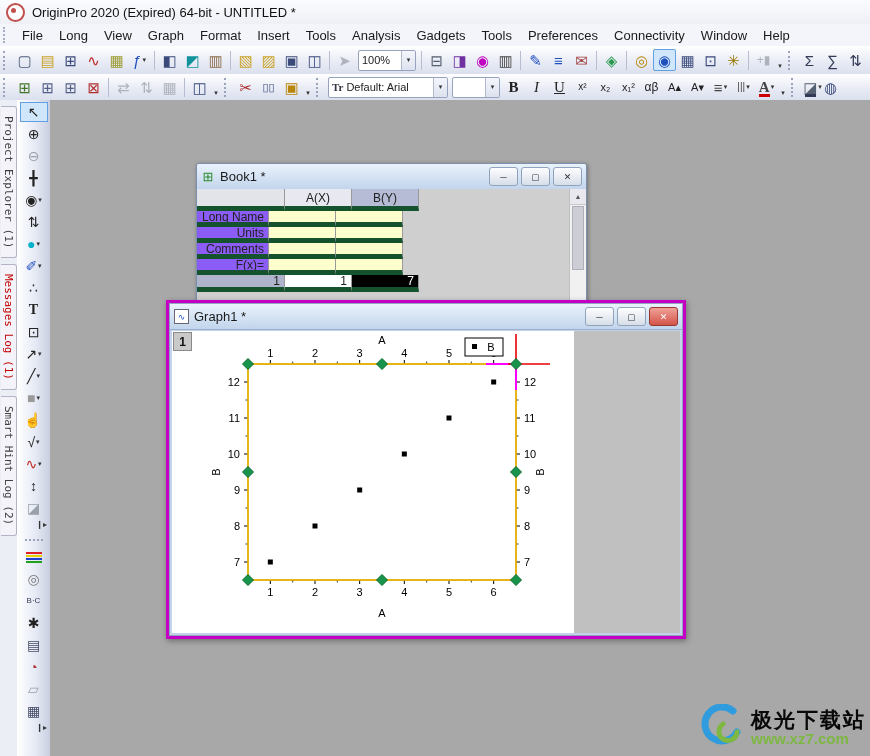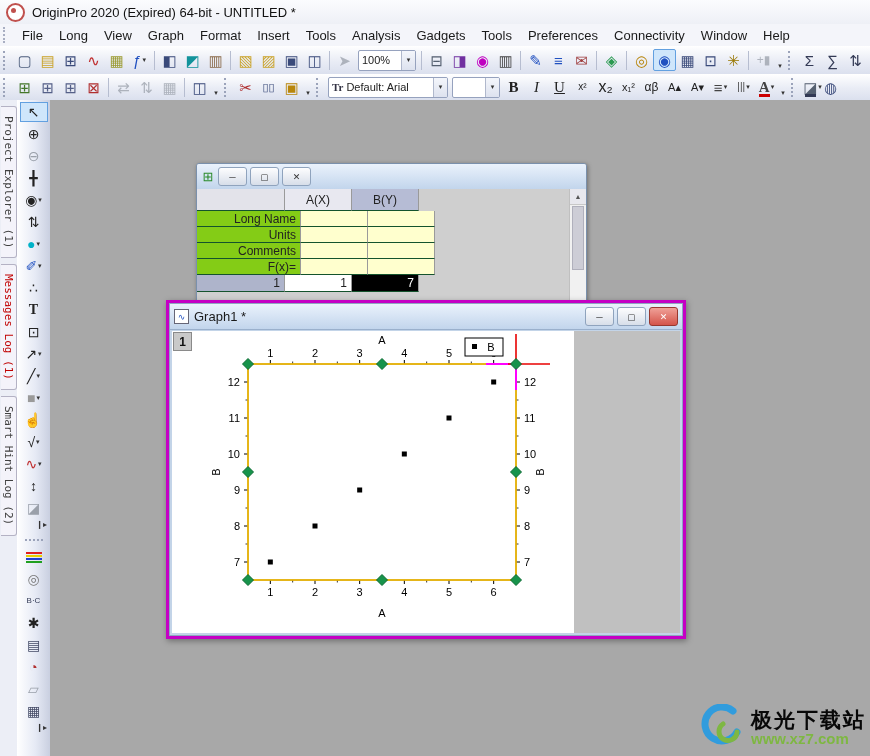--- a/index.html
+++ b/index.html
@@ -66,26 +66,26 @@
   .win-icon{width:14px;height:14px;display:flex;align-items:center;justify-content:center;font-size:13px;flex:none;}
   .wbtn{width:27px;height:17px;border:1px solid #8fa3bd;border-radius:3px;margin-left:3px;
         background:linear-gradient(#fdfdfe,#d7dee9);display:flex;align-items:center;justify-content:center;
         font-size:9px;color:#333;flex:none;}
   .wbtn-close{background:linear-gradient(#f0a198,#d4544a);color:#fff;border-color:#97382f;}
   
   #book1{position:absolute;left:146px;top:63px;width:389px;height:137px;border:1px solid #7a90ac;
          border-radius:3px 3px 0 0;background:#cfcfcf;overflow:hidden;box-shadow:1px 1px 4px rgba(0,0,0,.35);}
   #b1-table{position:absolute;left:0;top:25px;right:16px;bottom:0;background:#cfcfcf;font-size:12px;}
   .b1-row{display:flex;}
-  .b1-cell{box-sizing:border-box;border-right:1px solid #9a9a9a;border-bottom:1px solid #14532d;
+  .b1-cell{box-sizing:border-box;border-right:1px solid #9a9a9a;border-bottom:5px solid #14532d;
            display:flex;align-items:center;padding:0 4px;overflow:hidden;}
   .b1-corner{width:88px;background:#e3e3ea;}
   .b1-colh{width:67px;background:#e8e8f0;justify-content:center;}
   .b1-colh.selcol{background:#b6bcd5;}
-  .b1-rowh{width:104px;background:#84cc16;justify-content:flex-end;}
+  .b1-rowh{width:72px;background:#8b5cf6;justify-content:flex-end;}
   .b1-ycell{width:67px;background:#ffffce;}
   .b1-idx{width:88px;background:#aeb4cb;justify-content:flex-end;}
   .b1-dcell{width:67px;background:#fff;justify-content:flex-end;}
   .b1-dcell.dsel{background:#000;color:#fff;}
   .b1-fill{flex:1;background:#cfcfcf;border-bottom:none;border-right:none;}
   .h22{height:22px;} .h16{height:16px;} .h17{height:17px;}
   #b1-scroll{position:absolute;right:0;top:25px;width:16px;bottom:0;background:#f1f1f1;border-left:1px solid #c0c0c0;}
   #b1-scroll .sarrow{height:15px;background:#e8e8ee;border-bottom:1px solid #c8c8c8;display:flex;
                      align-items:center;justify-content:center;font-size:7px;color:#555;}
   #b1-scroll .sthumb{margin:1px 2px;height:62px;background:#cdcdd6;border:1px solid #b0b0bc;}
@@ -297,21 +297,21 @@
     <div class="tb-btn">
       <span class="glyph serif it" style="color: rgb(34, 34, 34);">I</span>
     </div>
     <div class="tb-btn">
       <span class="glyph serif un" style="color: rgb(34, 34, 34);">U</span>
     </div>
     <div class="tb-btn">
       <span class="glyph" style="color: rgb(34, 34, 34); font-size: 10px;">x²</span>
     </div>
     <div class="tb-btn">
-      <span class="glyph" style="color: rgb(34, 34, 34); font-size: 16px;">x₂</span>
+      <span class="glyph" style="color: rgb(34, 34, 34); font-size: 11px;">x₂</span>
     </div>
     <div class="tb-btn">
       <span class="glyph" style="color: rgb(34, 34, 34); font-size: 11px;">x₁²</span>
     </div>
     <div class="tb-btn">
       <span class="glyph" style="color: rgb(34, 34, 34); font-size: 12px;">αβ</span>
     </div>
     <div class="tb-btn">
       <span class="glyph" style="color: rgb(34, 34, 34); font-size: 11px;">A▴</span>
     </div>
@@ -446,20 +446,21 @@
       <span class="glyph" style="color: rgb(68, 74, 102);">▦</span>
     </div>
     <div class="st-expand">❙▸</div>
   </div>
 
 <div id="workspace">
 
   <div id="book1">
     <div class="win-titlebar">
       <span class="win-icon" style="color:#2a8a2a;">⊞</span>
+      <span class="win-title">Book1 *</span>
       <span id="b1-buttons" style="display:flex;">
           <div class="wbtn">─</div>
           <div class="wbtn">▢</div>
           <div class="wbtn">✕</div>
         </span>
     </div>
     <div id="b1-table">
         <div class="b1-row">
           <div class="b1-cell b1-corner h22"></div>
           <div class="b1-cell b1-colh h22">A(X)</div>

